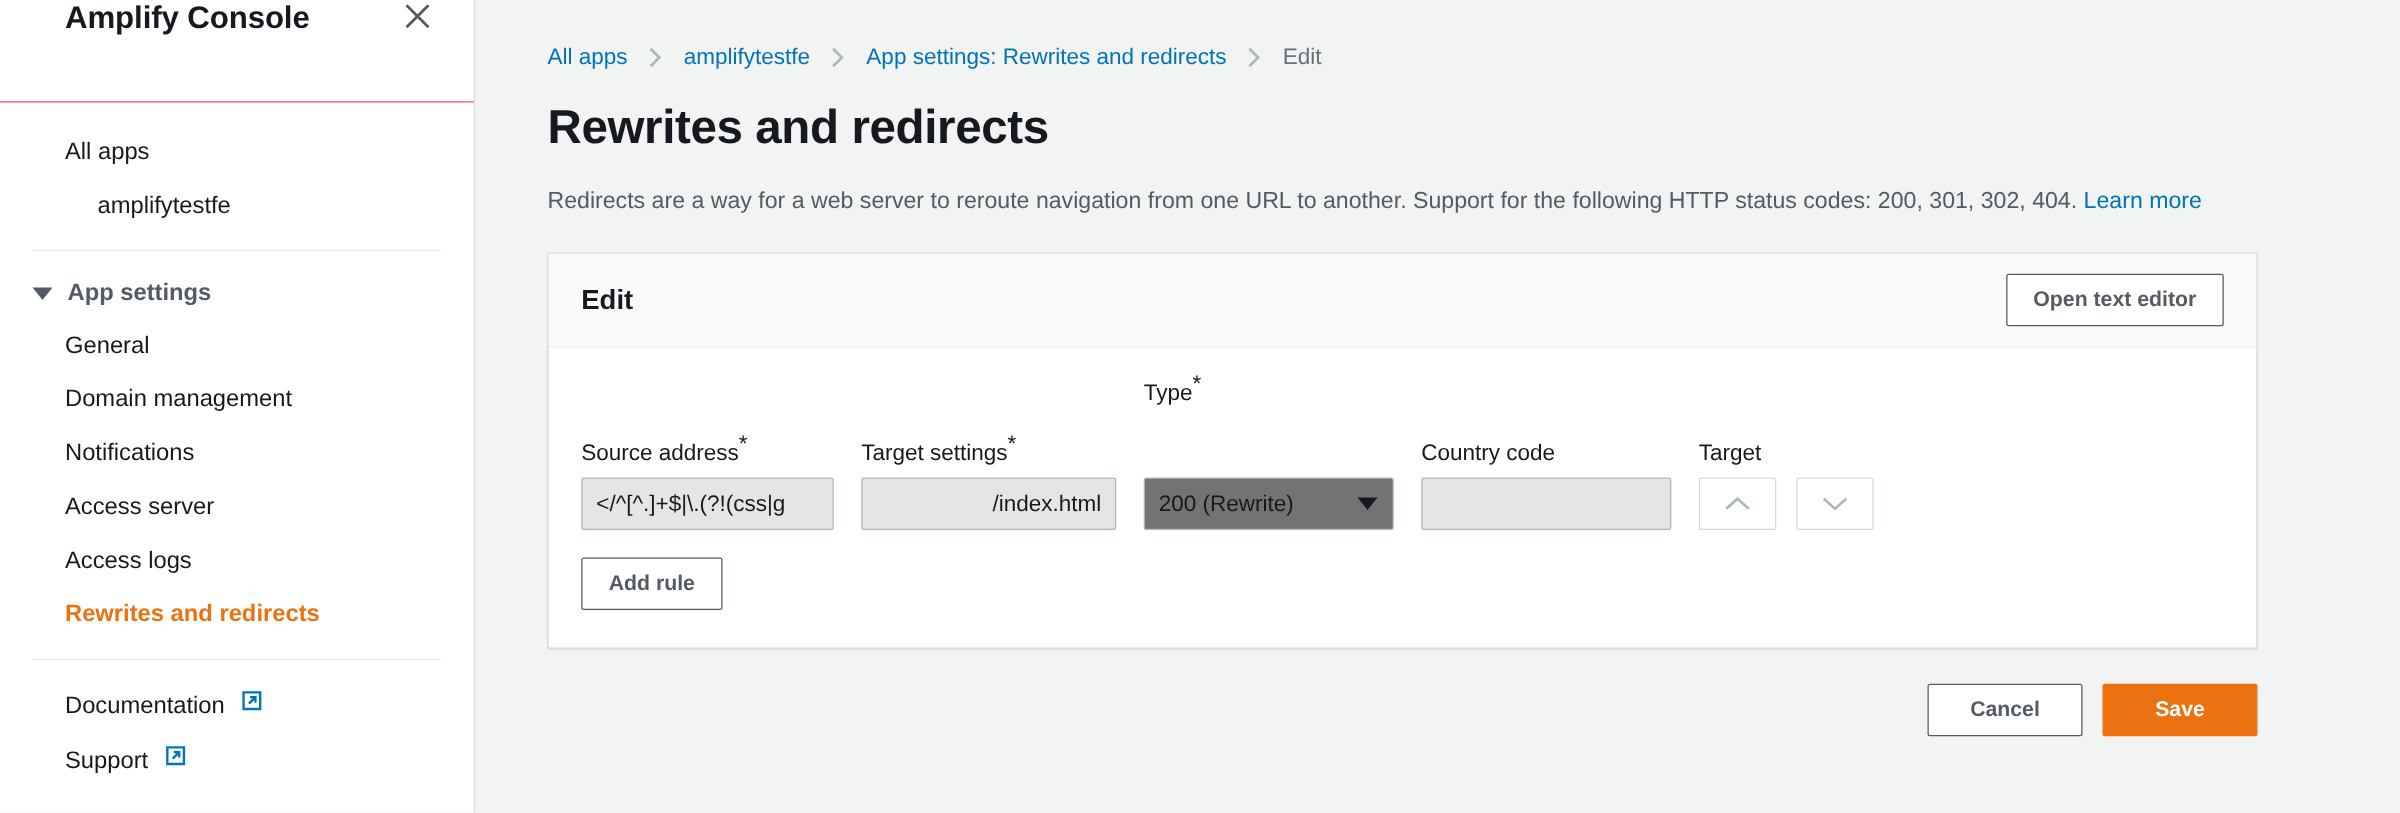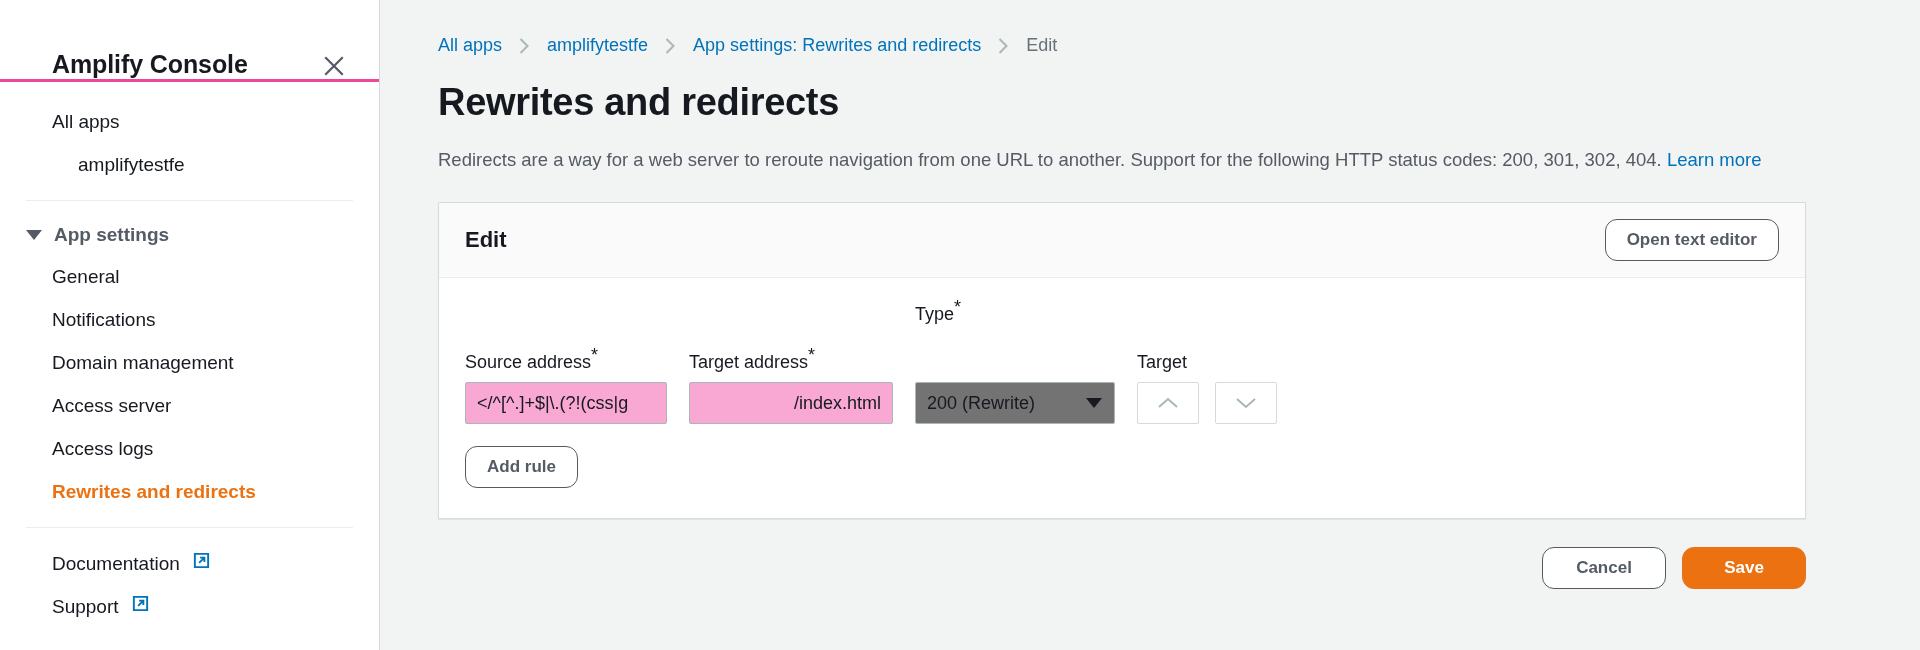--- a/index.html
+++ b/index.html
@@ -22,24 +22,24 @@
     flex: 0 0 380px;
     background: #ffffff;
     border-right: 1px solid #d5dbdb;
     display: flex;
     flex-direction: column;
   }
   .sidebar-header {
     height: 82px;
     flex: 0 0 82px;
     display: flex;
-    align-items: flex-end;
+    align-items: flex-start;
     justify-content: space-between;
     padding: 0 32px 0 52px;
-    border-bottom: 3px solid #ec4899;
+    border-bottom: 1px solid #ec4899;
   }
   .sidebar-title {
     font-size: 25px;
     font-weight: bold;
     color: #16191f;
     letter-spacing: -0.1px;
   }
   .close-icon {
     width: 26px; height: 26px;
     display: flex; align-items: center; justify-content: center;
@@ -168,21 +168,21 @@
     font-weight: bold;
     color: #16191f;
   }
   .btn {
     font-family: "Liberation Sans", sans-serif;
     font-size: 17px;
     font-weight: bold;
     color: #545b64;
     background: #ffffff;
     border: 1px solid #545b64;
-    border-radius: 12px;
+    border-radius: 2px;
     padding: 0 21px;
     height: 42px;
     line-height: 40px;
     cursor: pointer;
     white-space: nowrap;
   }
   .btn-primary {
     background: #ec7211;
     border-color: #ec7211;
     color: #ffffff;
@@ -205,21 +205,21 @@
   .req {
     color: #16191f;
     font-size: 18px;
     vertical-align: super;
     line-height: 0;
   }
   .text-input {
     height: 42px;
     border: 1px solid #aab7b8;
     border-radius: 2px;
-    background: #f9a8d4;
+    background: #e5e5e5;
     padding: 0 11px;
     font-family: "Liberation Sans", sans-serif;
     font-size: 18px;
     color: #16191f;
     outline: none;
   }
   .w-source { width: 202px; }
   .w-target { width: 204px; text-align: right; }
   .w-country { width: 200px; }
   .select-wrap {
@@ -286,22 +286,22 @@
       <div class="nav-item indent">amplifytestfe</div>
 
       <div class="nav-divider"></div>
 
       <div class="nav-group">
         <span class="caret"></span>
         <span>App settings</span>
       </div>
 
       <div class="nav-item sub">General</div>
+      <div class="nav-item sub">Domain management</div>
       <div class="nav-item sub">Notifications</div>
-      <div class="nav-item sub">Domain management</div>
       <div class="nav-item sub">Access server</div>
       <div class="nav-item sub">Access logs</div>
       <div class="nav-item sub active">Rewrites and redirects</div>
 
       <div class="nav-divider"></div>
 
       <div class="nav-item sub">
         <span class="ext-link">
           <span>Documentation</span>
           <span class="ext-icon">
@@ -363,34 +363,38 @@
 
       <div class="card-body">
         <div class="form-row">
 
           <div class="field">
             <label class="field-label"><span>Source address</span><span class="req">*</span></label>
             <input class="text-input w-source" type="text" value="&lt;/^[^.]+$|\.(?!(css|g" style="">
           </div>
 
           <div class="field">
-            <label class="field-label"><span>Target address</span><span class="req">*</span></label>
+            <label class="field-label"><span>Target settings</span><span class="req">*</span></label>
             <input class="text-input w-target" type="text" value="/index.html" style="">
           </div>
 
           <div class="field">
             <label class="field-label"><span>Type</span><span class="req">*</span></label>
             <div class="select-wrap">
               <div class="select-box">
                 <span>200 (Rewrite)</span>
                 <span class="select-caret"></span>
               </div>
             </div>
           </div>
 
+          <div class="field">
+            <label class="field-label">Country code</label>
+            <input class="text-input w-country" type="text" value="" style="">
+          </div>
 
           <div class="field">
             <label class="field-label">Target</label>
             <div style="display:flex; gap:16px; align-items:center;">
               <div class="order-btn">
                 <svg width="22" height="14" viewBox="0 0 22 14" aria-hidden="true">
                     <path d="M2 11 L11 3 L20 11" fill="none" stroke="#aab7b8" stroke-width="2"></path>
                   </svg>
               </div>
               <div class="order-btn">

